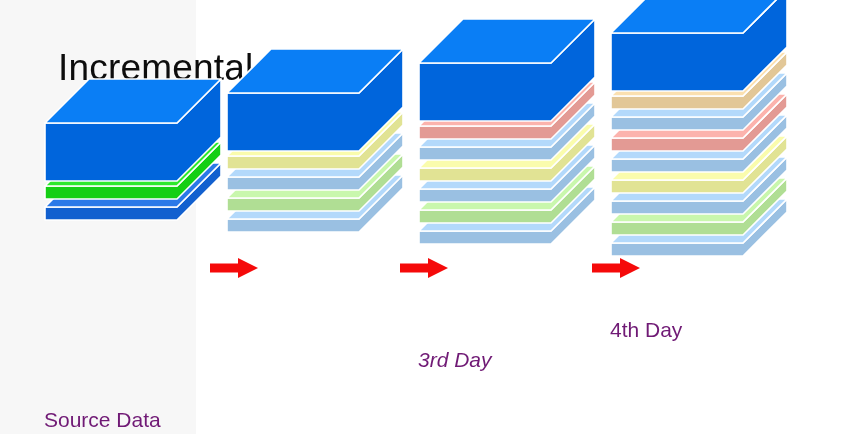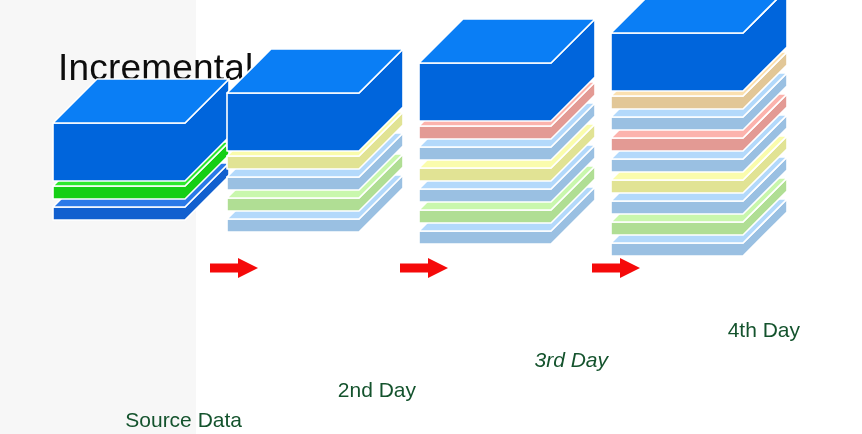--- a/index.html
+++ b/index.html
@@ -58,23 +58,23 @@
     left: 0;
   }
   .layer svg {
     display: block;
   }
   .caption {
     position: absolute;
     top: 330px;
     left: 0;
     width: 190px;
-    text-align: right;
+    text-align: left;
     font-size: 21px;
-    color: #14532d;
+    color: #701a75;
     white-space: nowrap;
   }
 
   
   .arrow {
     position: absolute;
     width: 48px;
     height: 20px;
   }
   .arrow svg { display: block; }
@@ -82,21 +82,21 @@
 </head>
 <body>
 
 <div id="canvas" style="background: rgb(255, 255, 255);">
 
   <div id="bg-left" style="background: rgb(247, 247, 247);"></div>
 
   <div id="title" style="color: rgb(13, 13, 13);">Incremental Backup</div>
 
   <div id="stacks-root">
-      <div class="stack" style="left: 52px; top: 78px;">
+      <div class="stack" style="left: 44px; top: 78px;">
         <div class="layers">
           <div class="layer" style="top: 84px; z-index: 96;">
             <svg width="178" height="59" viewBox="0 0 178 59">
       <polygon points="1,45 133,45 177,1 177,14 133,58 1,58" fill="#1260cf" stroke="#ffffff" stroke-width="1.6" stroke-linejoin="round"></polygon>
       <polygon points="45,1 177,1 133,45 1,45" fill="#2b79e8" stroke="#ffffff" stroke-width="1.6" stroke-linejoin="round"></polygon>
     </svg>
           </div>
           <div class="layer" style="top: 63px; z-index: 97;">
             <svg width="178" height="59" viewBox="0 0 178 59">
       <polygon points="1,45 133,45 177,1 177,14 133,58 1,58" fill="#15cf15" stroke="#ffffff" stroke-width="1.6" stroke-linejoin="round"></polygon>
@@ -162,21 +162,20 @@
       <polygon points="45,1 177,1 133,45 1,45" fill="#f50a0a" stroke="#ffffff" stroke-width="1.6" stroke-linejoin="round"></polygon>
     </svg>
           </div>
           <div class="layer" style="top: 0px; z-index: 100;">
             <svg width="178" height="104" viewBox="0 0 178 104">
       <polygon points="1,45 133,45 177,1 177,59 133,103 1,103" fill="#0065dc" stroke="#ffffff" stroke-width="1.6" stroke-linejoin="round"></polygon>
       <polygon points="45,1 177,1 133,45 1,45" fill="#0a7ef5" stroke="#ffffff" stroke-width="1.6" stroke-linejoin="round"></polygon>
     </svg>
           </div>
         </div>
-        <div class="caption">2nd Day</div>
       </div>
       <div class="stack" style="left: 418px; top: 18px; font-style: italic;">
         <div class="layers">
           <div class="layer" style="top: 168px; z-index: 92;">
             <svg width="178" height="59" viewBox="0 0 178 59">
       <polygon points="1,45 133,45 177,1 177,14 133,58 1,58" fill="#9ac0e2" stroke="#ffffff" stroke-width="1.6" stroke-linejoin="round"></polygon>
       <polygon points="45,1 177,1 133,45 1,45" fill="#b3d9fb" stroke="#ffffff" stroke-width="1.6" stroke-linejoin="round"></polygon>
     </svg>
           </div>
           <div class="layer" style="top: 147px; z-index: 93;">

